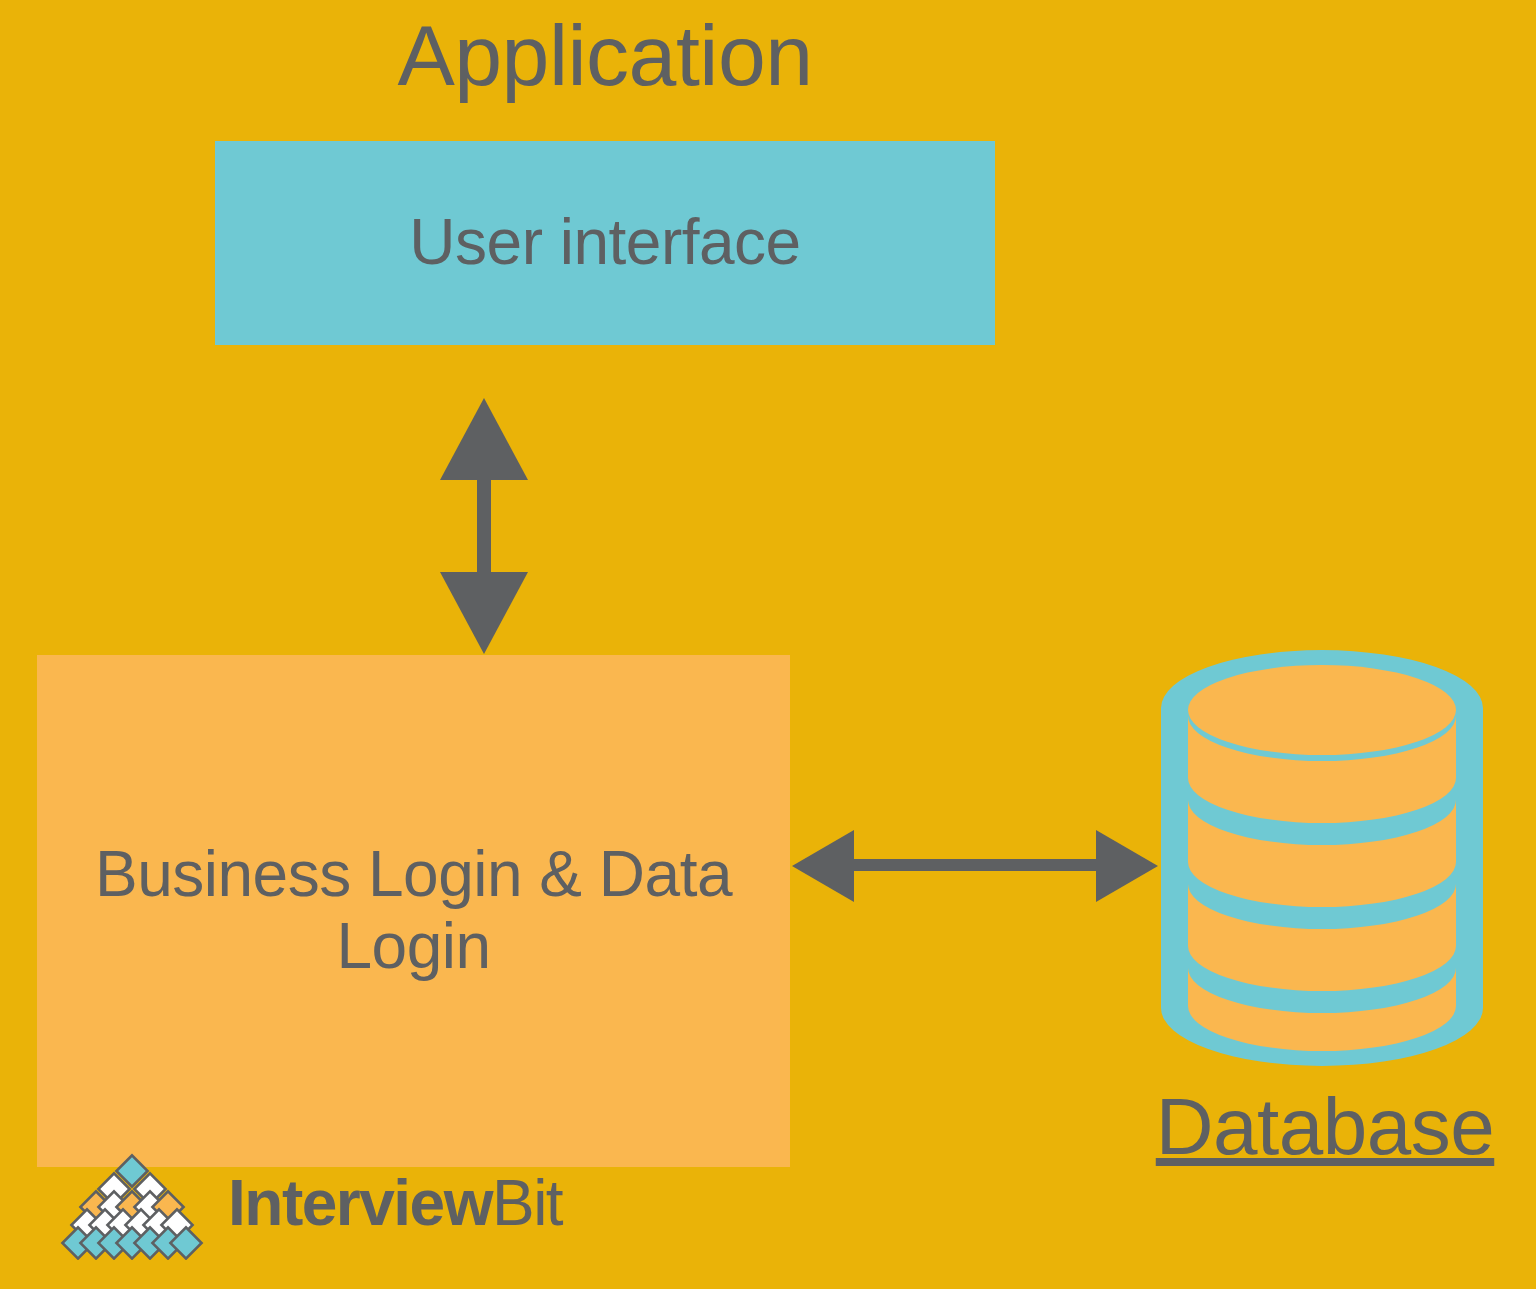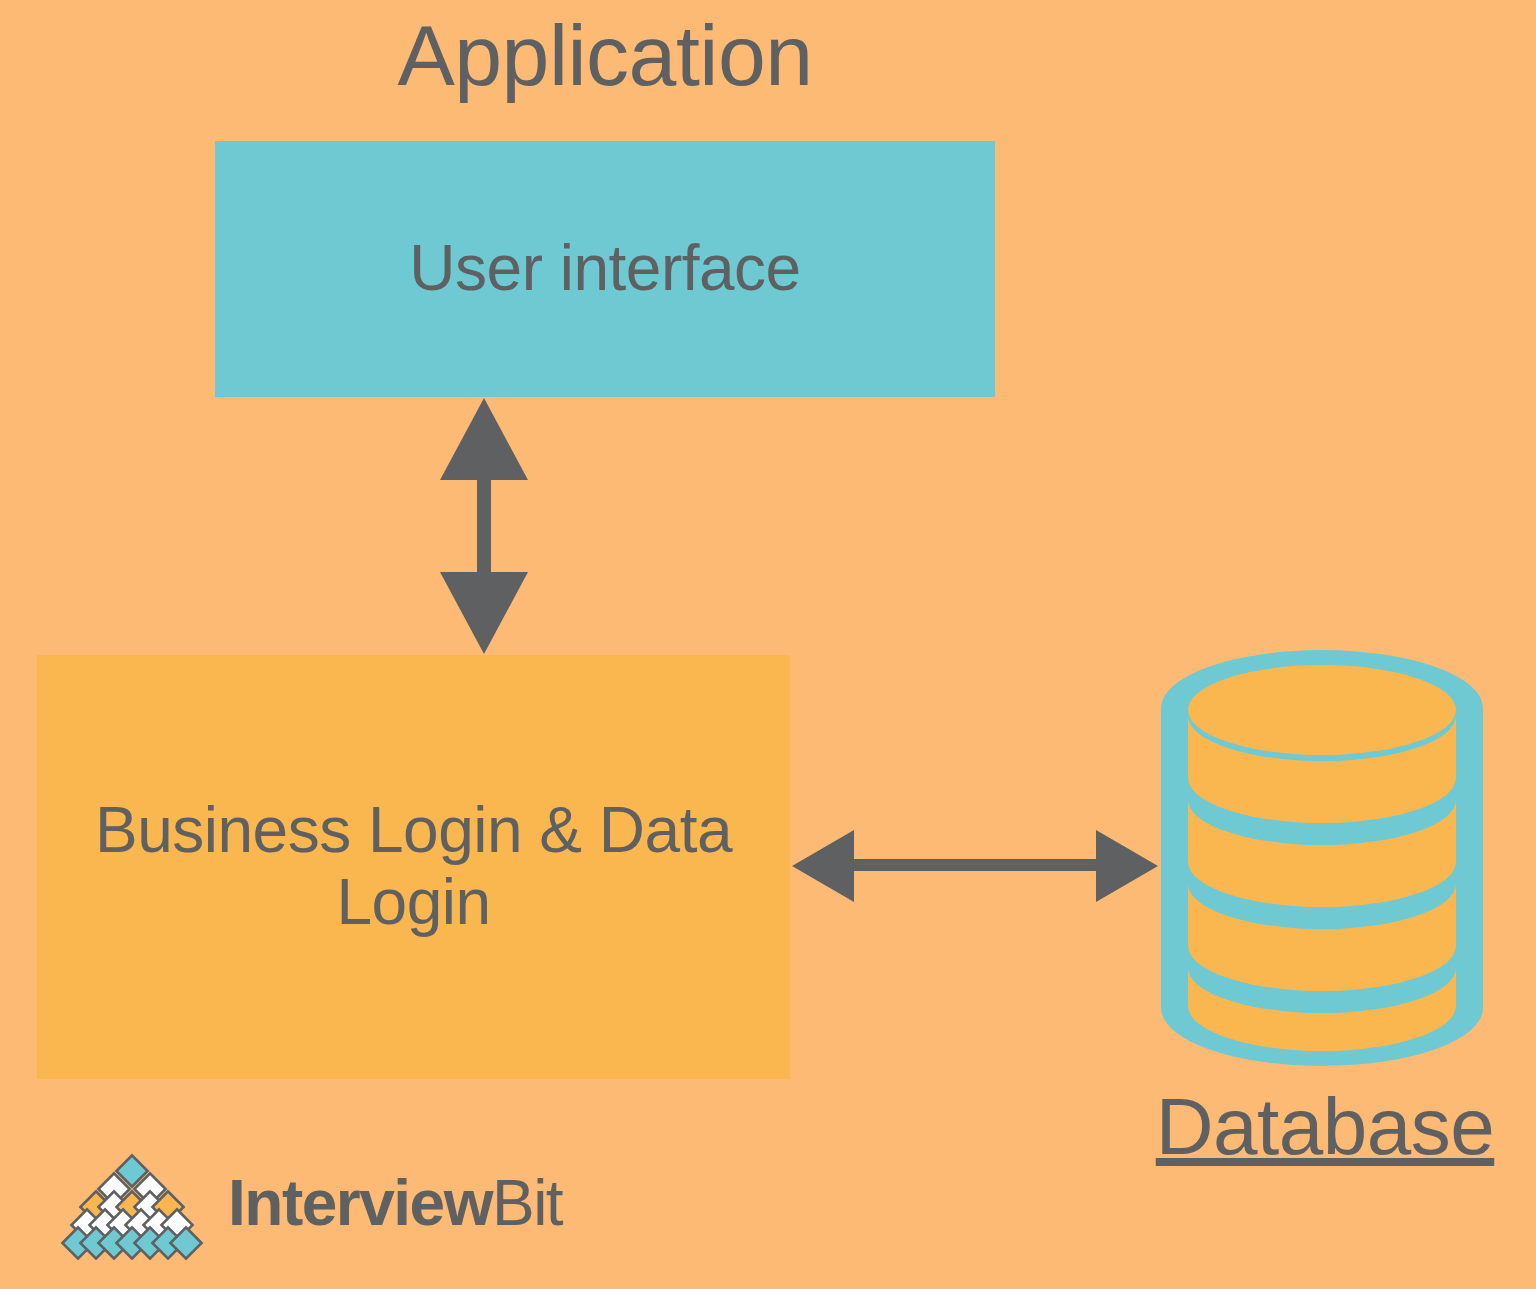--- a/index.html
+++ b/index.html
@@ -7,21 +7,21 @@
     padding: 0;
     background: #ffffff;
   }
   body {
     font-family: "Liberation Sans", sans-serif;
   }
   #canvas {
     position: relative;
     width: 1536px;
     height: 1289px;
-    background: #fdba74;
+    background: #eab308;
     overflow: hidden;
   }
 
   
   .diagram-title {
     position: absolute;
     left: 215px;
     top: 8px;
     width: 780px;
     text-align: center;
@@ -43,28 +43,28 @@
     font-size: 64px;
     line-height: 1.12;
     letter-spacing: -0.5px;
     box-sizing: border-box;
     padding: 0 18px;
   }
   #ui-box {
     left: 215px;
     top: 141px;
     width: 780px;
-    height: 256px;
+    height: 204px;
     background: #6fc9d3;
   }
   #logic-box {
     left: 37px;
     top: 655px;
     width: 753px;
-    height: 424px;
+    height: 512px;
     background: #fab74f;
   }
   .node-box .node-label {
     display: block;
     max-width: 100%;
   }
   #logic-box .node-label {
     max-width: 700px;
   }
 

